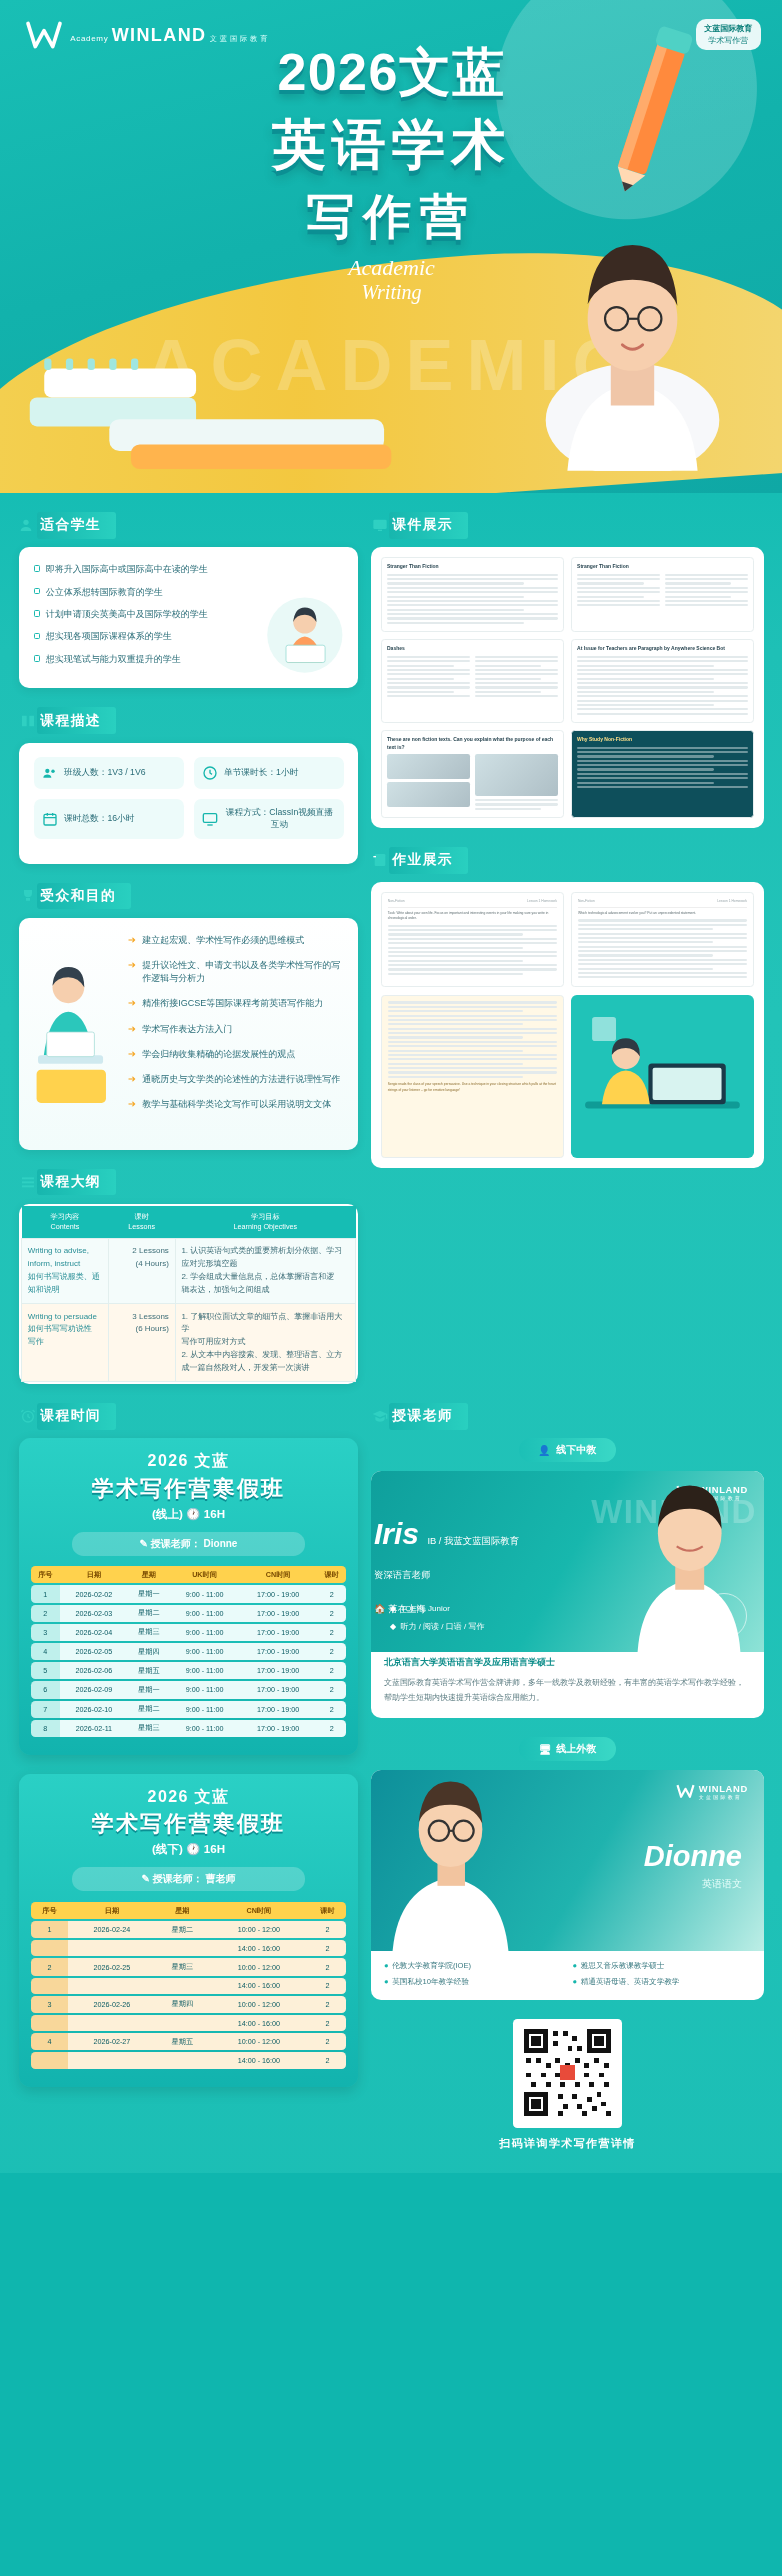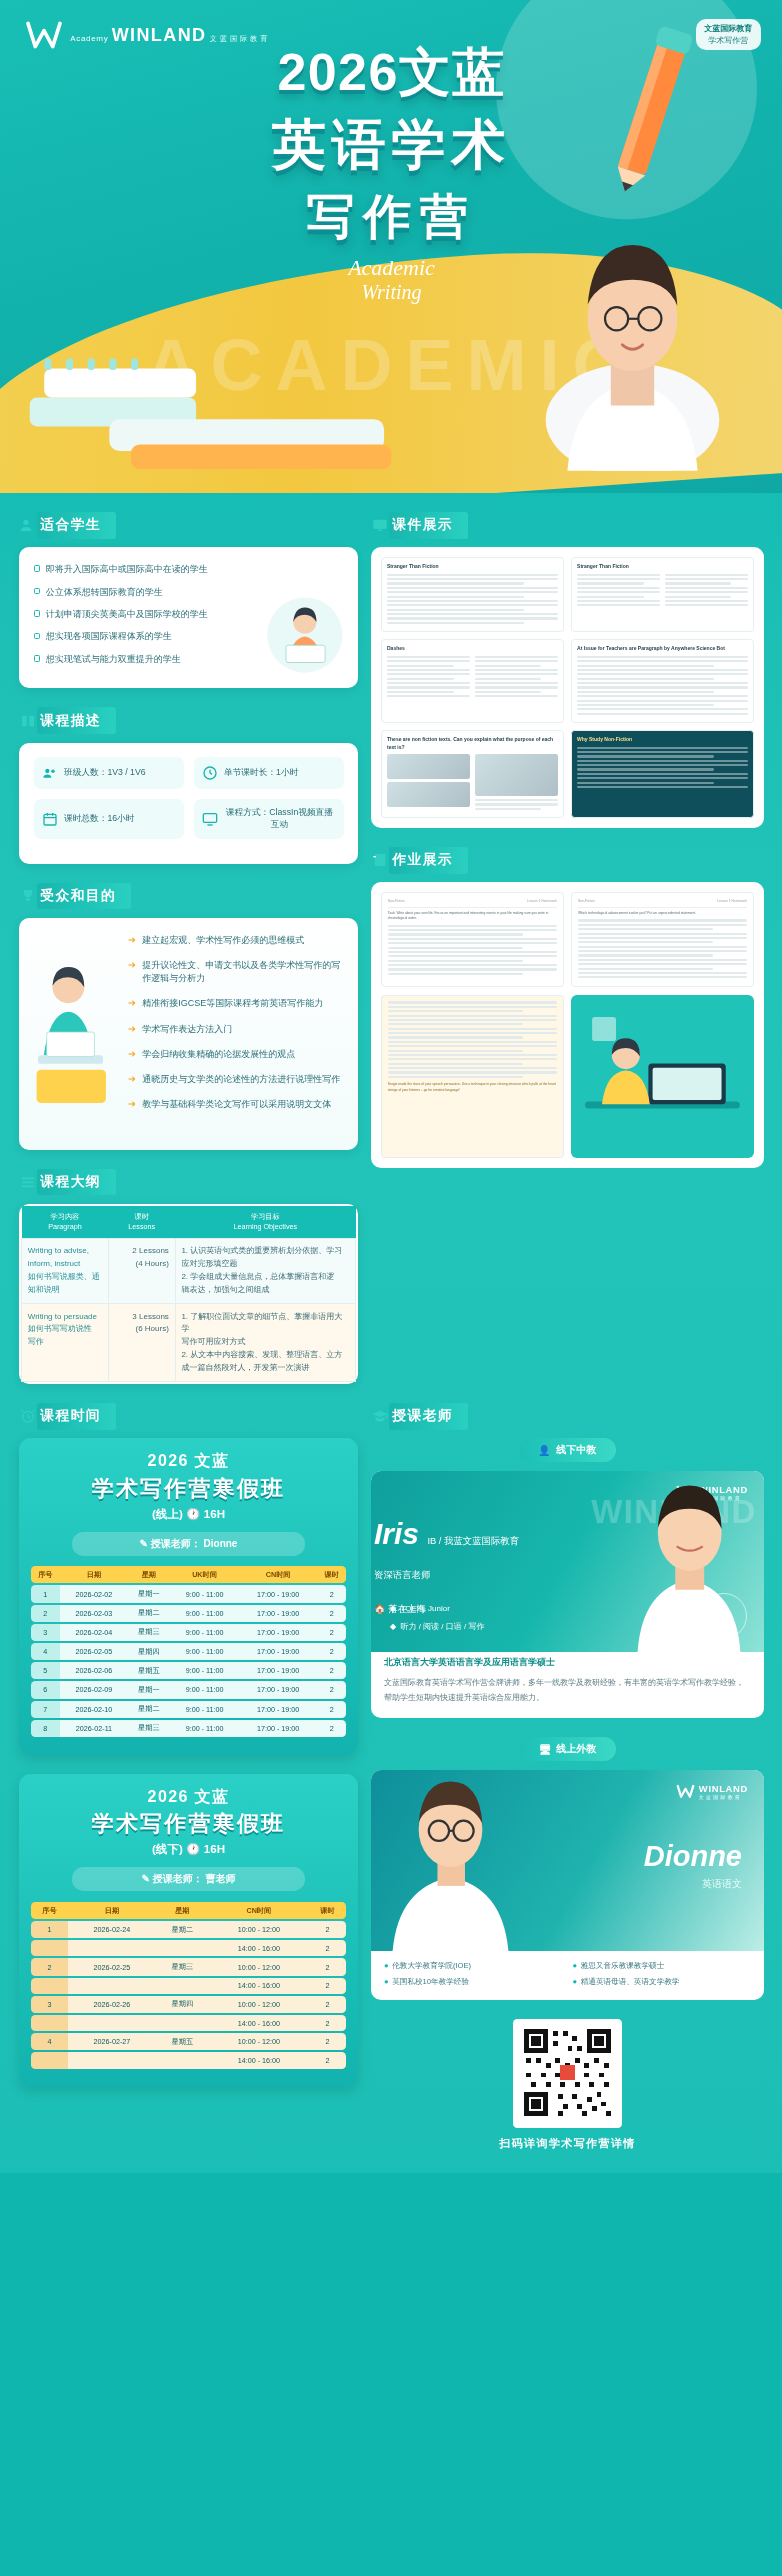--- a/index.html
+++ b/index.html
@@ -393,21 +393,21 @@
             </svg>
         </span>
         <span class="label">课程大纲</span>
       </div>
       <div class="card outline-card">
         <table class="outline">
           <thead>
             <tr>
               <th>
                   <span>学习内容</span>
-                  <span>Paragraph</span>
+                  <span>Contents</span>
                 </th>
               <th>
                   <span>课时</span>
                   <span>Lessons</span>
                 </th>
               <th>
                   <span>学习目标</span>
                   <span>Learning Objectives</span>
                 </th>
             </tr>

